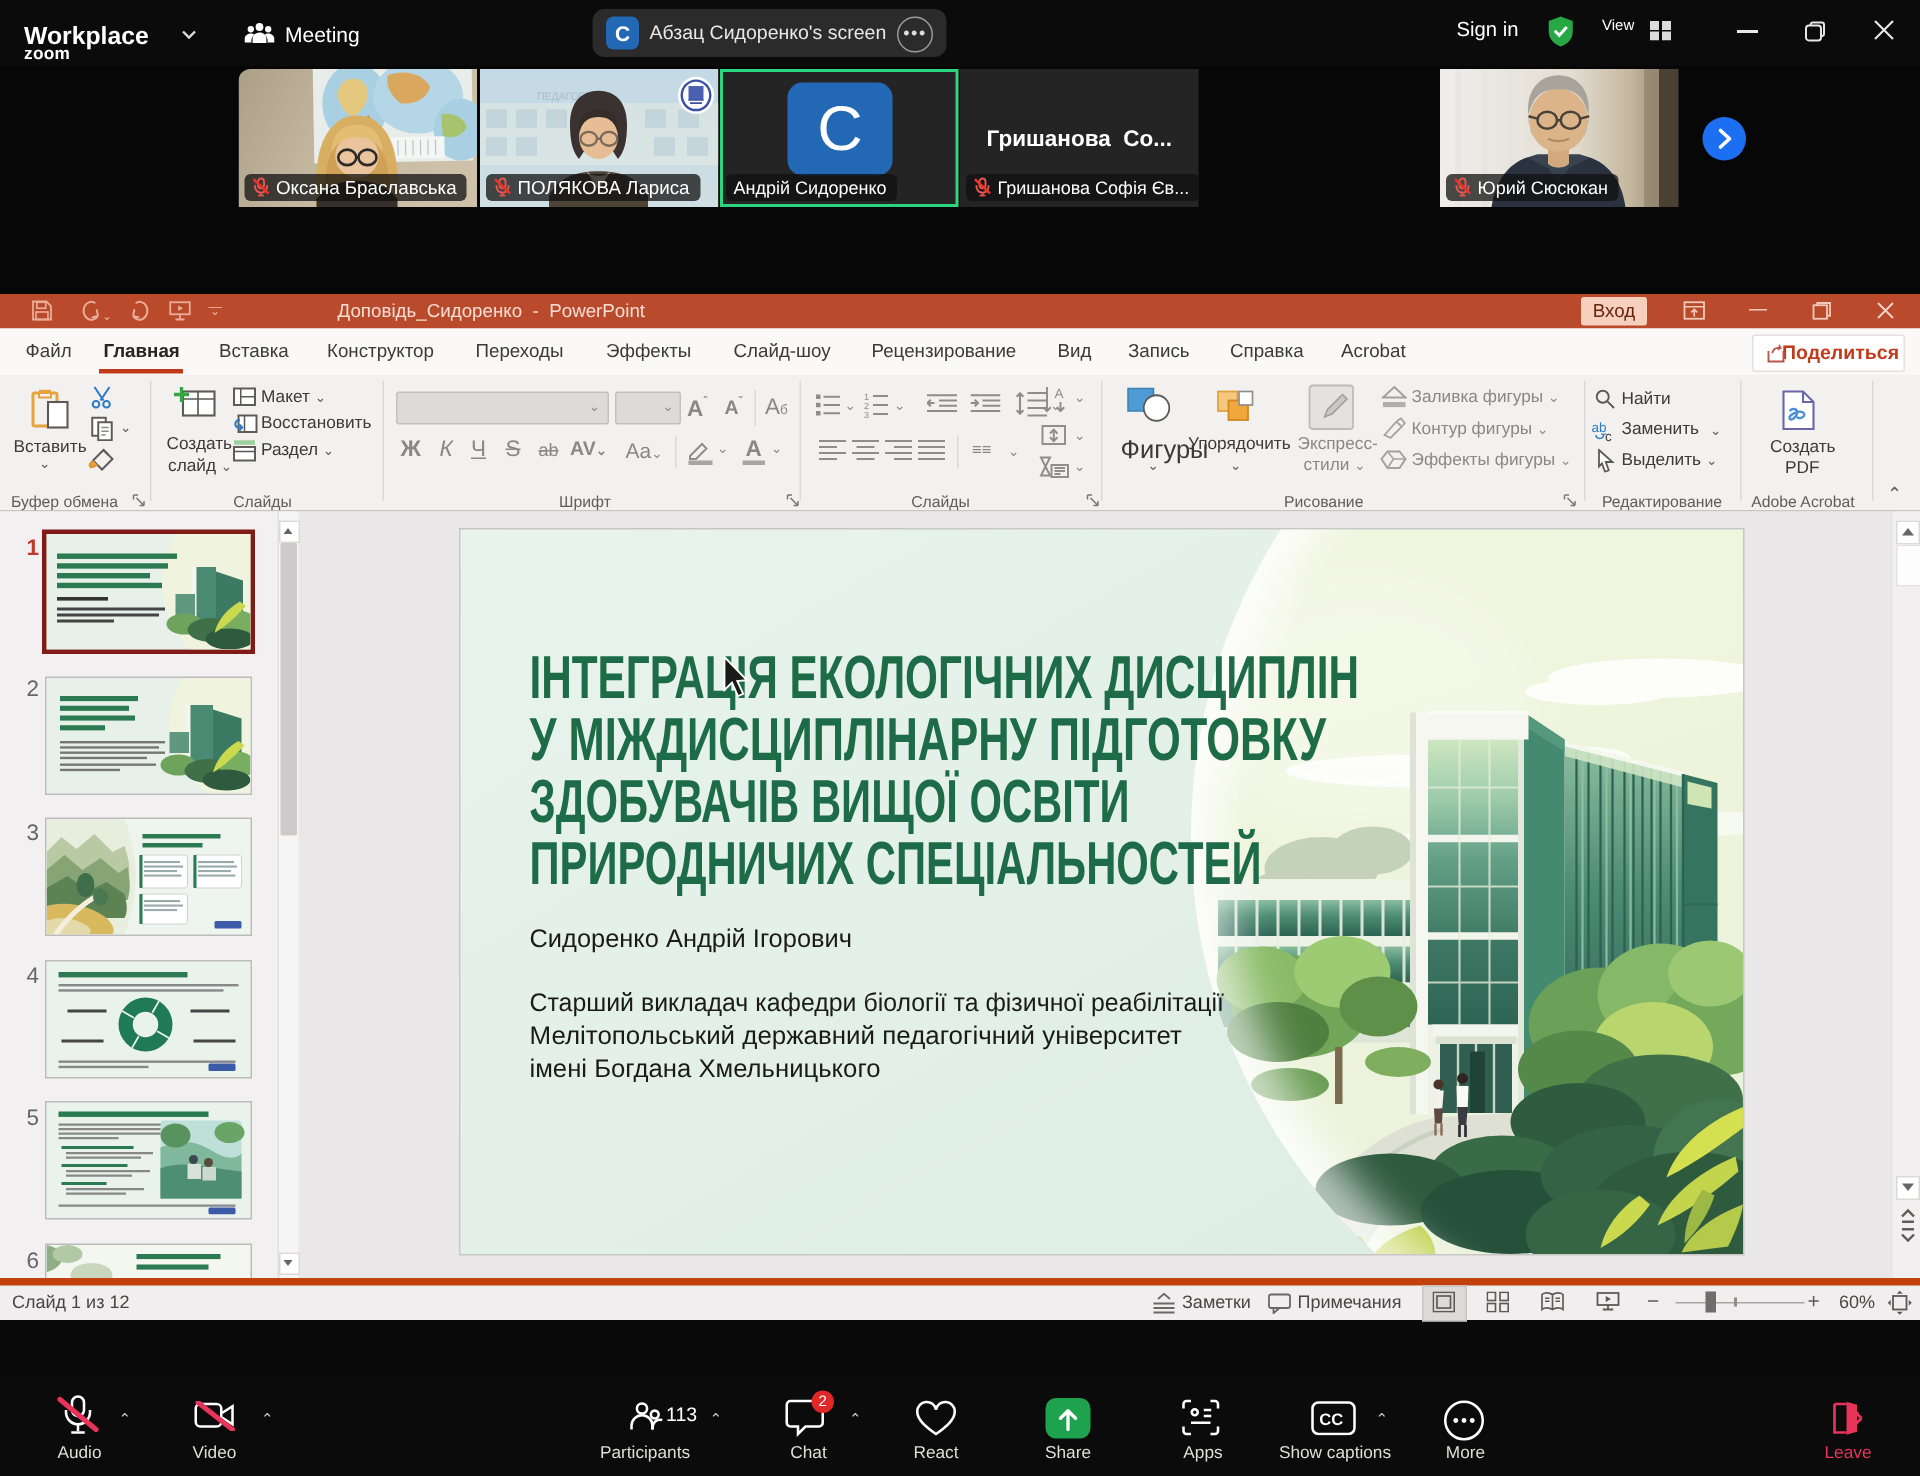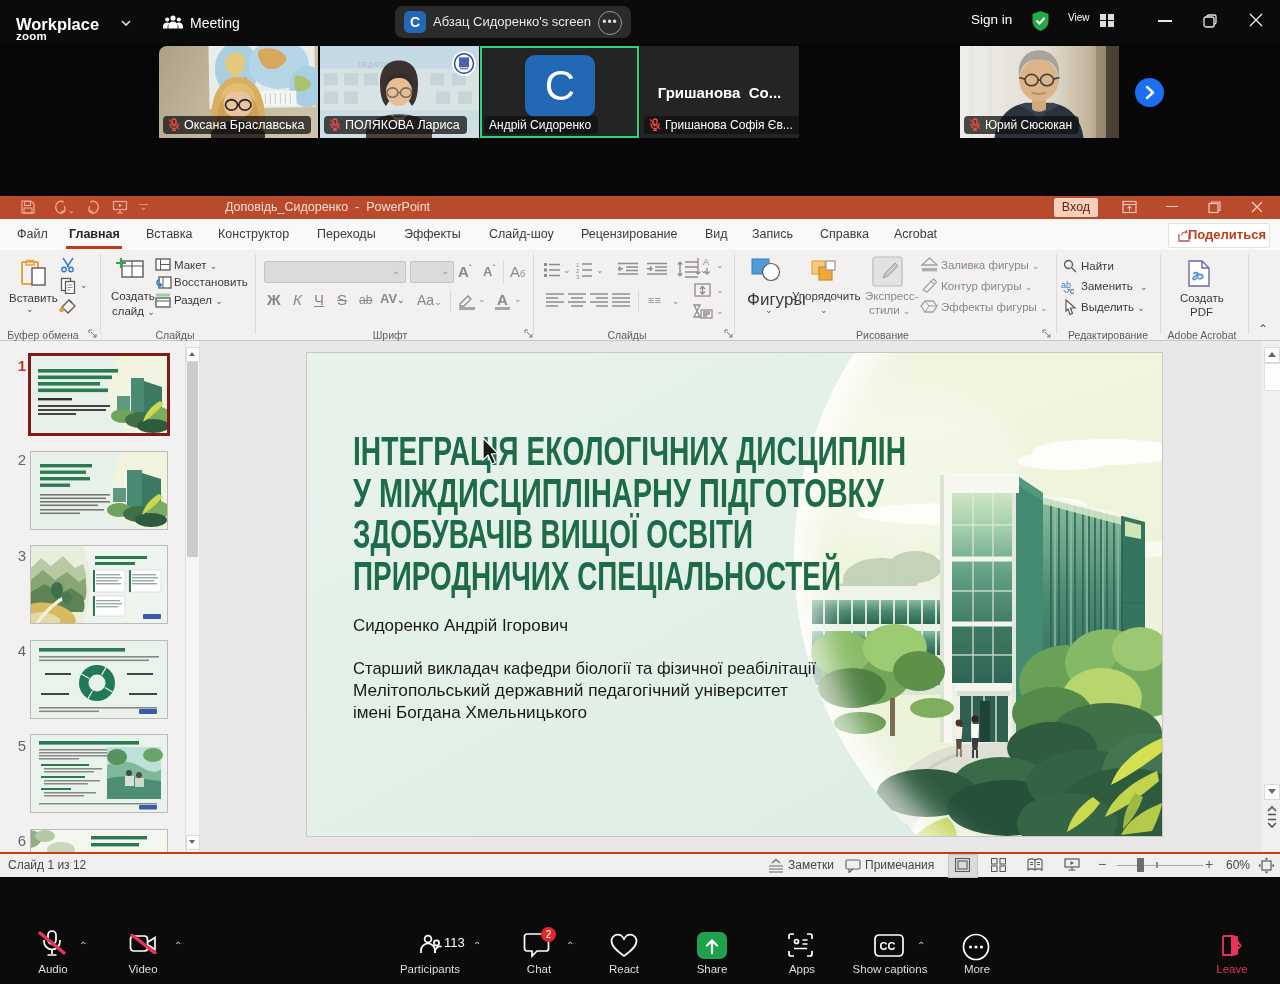--- a/index.html
+++ b/index.html
@@ -37,21 +37,21 @@
   .dlaunch{position:absolute;top:79px;width:10px;height:10px;color:#777;font-size:9px;}
   .gicon{color:#8a8886;}
   
   #main{left:0;top:145px;width:1280px;height:511px;background:#e9e7e8;}
   #panel{left:0;top:0;width:185px;height:511px;background:#f2f0f1;}
   .thumb{position:absolute;left:31px;width:136px;height:77px;background:#e9f3ec;box-shadow:0 0 0 1px #bdbbba;overflow:hidden;}
   .tnum{position:absolute;left:8px;width:18px;text-align:right;font-size:15px;color:#666;}
   #pscroll{left:185px;top:0;width:13px;height:511px;background:#f6f5f5;border-left:1px solid #e2e0df;}
   #escroll{left:1262px;top:0;width:18px;height:511px;background:#f1efef;}
   #slide{left:307px;top:12px;width:855px;height:483px;background:#e3f0e8;box-shadow:0 0 0 1px #c9c7c6;overflow:hidden;}
-  #sbstat{left:0;top:656px;width:1280px;height:23px;background:#f0eeef;border-top:2px solid #c2410c;font-size:12px;color:#484644;}
+  #sbstat{left:0;top:656px;width:1280px;height:23px;background:#f0eeef;border-top:5px solid #c2410c;font-size:12px;color:#484644;}
   
   #btm{left:0;top:920px;width:1280px;height:64px;background:#0b0b0b;color:#e8e8e8;}
   .bt{position:absolute;top:43px;font-size:11.5px;color:#dededc;text-align:center;white-space:nowrap;}
   .caret{position:absolute;color:#cfcfcf;font-size:10px;}
 </style></head>
 <body>
 <div id="stage">
 
 <div id="topbar" class="abs">
   <div class="abs tb-zoom">zoom</div>

